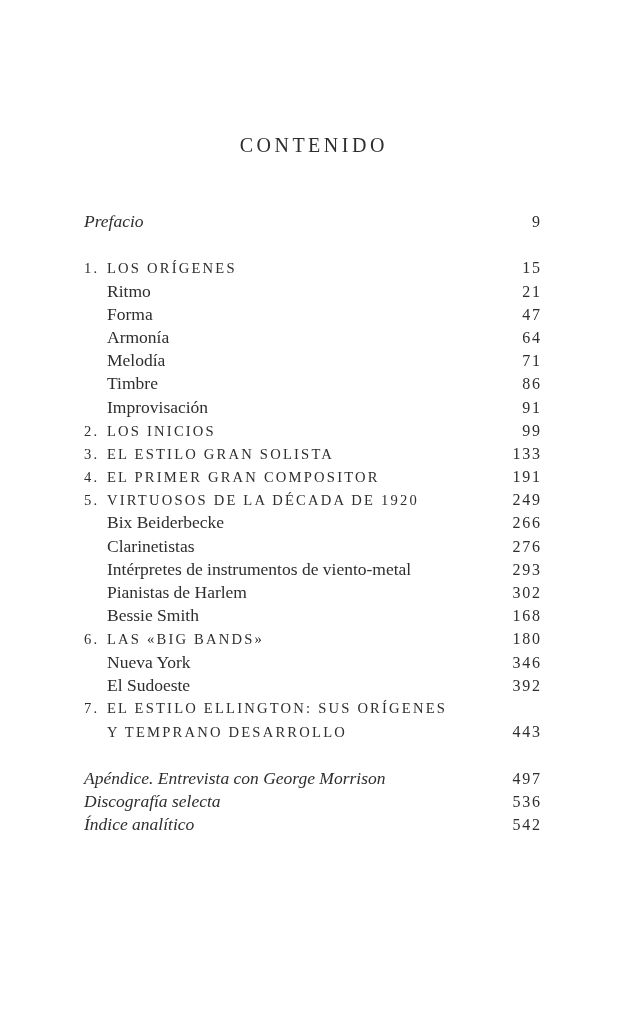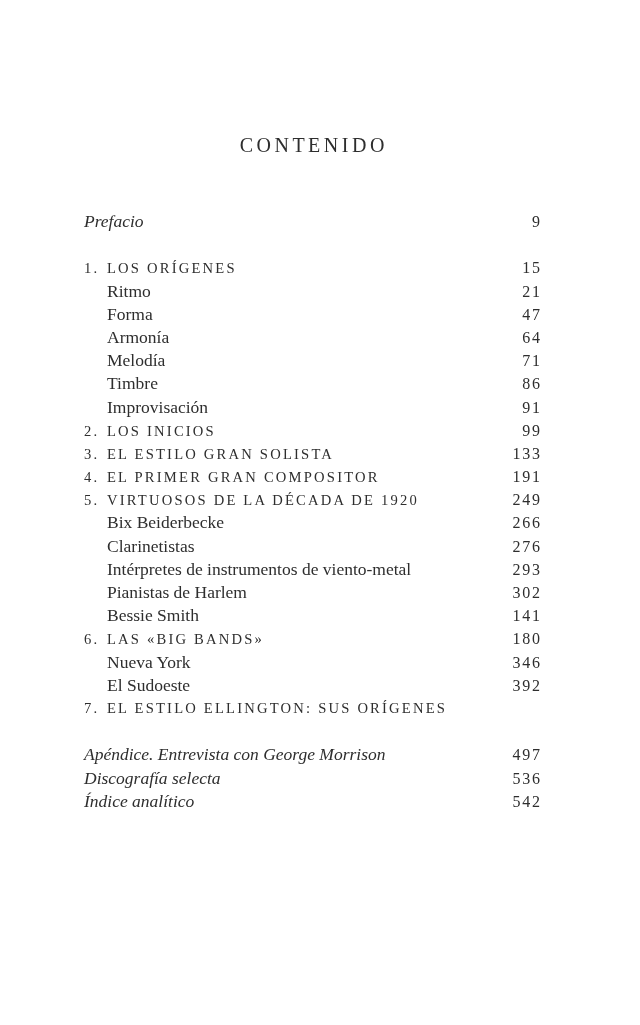--- a/index.html
+++ b/index.html
@@ -176,21 +176,21 @@
       <div class="row section">
     <span class="num"></span>
     <span class="label">Pianistas de Harlem</span>
     <span class="fill"></span>
     <span class="page-num">302</span>
   </div>
       <div class="row section">
     <span class="num"></span>
     <span class="label">Bessie Smith</span>
     <span class="fill"></span>
-    <span class="page-num">141</span>
+    <span class="page-num">168</span>
   </div>
       <div class="row chapter">
     <span class="num">6.</span>
     <span class="label">LAS «BIG BANDS»</span>
     <span class="fill"></span>
     <span class="page-num">180</span>
   </div>
       <div class="row section">
     <span class="num"></span>
     <span class="label">Nueva York</span>
@@ -202,20 +202,26 @@
     <span class="label">El Sudoeste</span>
     <span class="fill"></span>
     <span class="page-num">392</span>
   </div>
       <div class="row chapter">
     <span class="num">7.</span>
     <span class="label">EL ESTILO ELLINGTON: SUS ORÍGENES</span>
     <span class="fill"></span>
     <span class="page-num"></span>
   </div>
+      <div class="row chapter">
+    <span class="num"></span>
+    <span class="label">Y TEMPRANO DESARROLLO</span>
+    <span class="fill"></span>
+    <span class="page-num">443</span>
+  </div>
       <div class="spacer-row"></div>
       <div class="row backmatter">
 
     <span class="label">Apéndice. Entrevista con George Morrison</span>
     <span class="fill"></span>
     <span class="page-num">497</span>
   </div>
       <div class="row backmatter">
 
     <span class="label">Discografía selecta</span>

